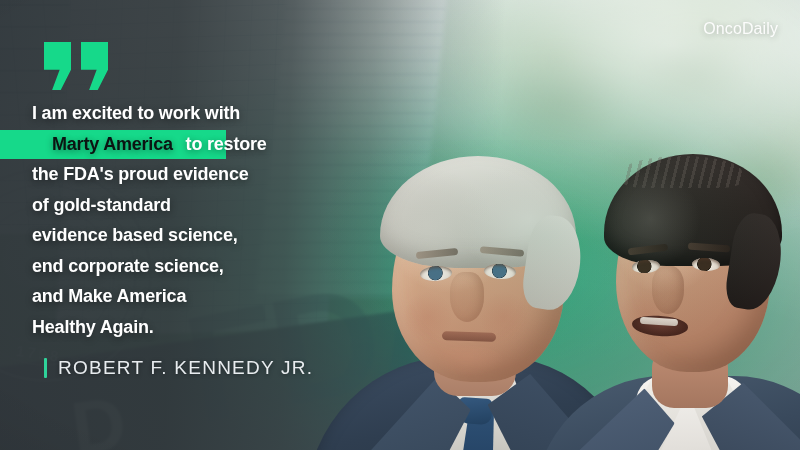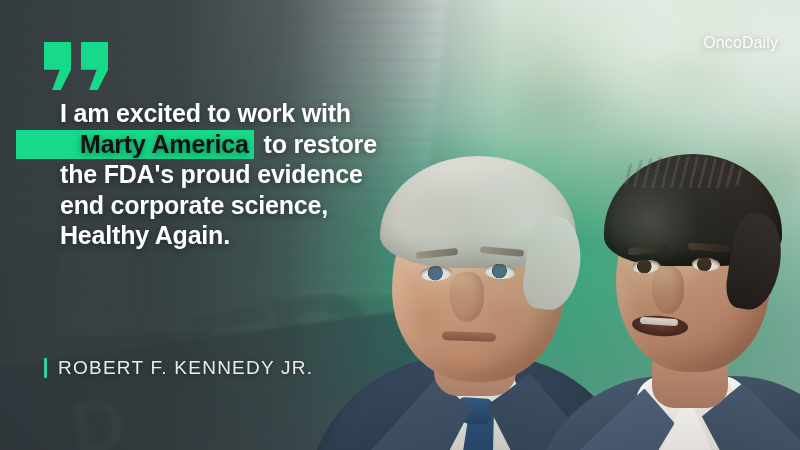--- a/index.html
+++ b/index.html
@@ -428,23 +428,23 @@
   }
   .qm-a, .qm-b {
     position:absolute; top:0; width:27px; height:48px;
     background:var(--accent,#16d98a);
     clip-path:polygon(0 0,100% 0,100% 58%,62% 100%,30% 100%,58% 58%,0 58%);
   }
   .qm-a { left:0; }
   .qm-b { left:37px; }
 
   .quote {
-    position:absolute; left:60px; top:98px; width:330px;
+    position:absolute; left:32px; top:98px; width:330px;
     color:#ffffff;
-    font-size:25px;
+    font-size:18px;
     font-weight:700;
     line-height:30.5px;
     letter-spacing:-.2px;
     text-shadow:0 2px 7px rgba(0,0,0,.42);
   }
   .quote .ln { display:block; white-space:nowrap; }
 
   
   .hl-row { position:relative; height:30.5px; }
   .hl-band {
@@ -469,21 +469,20 @@
     color:#e8ecef; font-size:19px; font-weight:400;
     letter-spacing:1.25px;
     text-shadow:0 1px 4px rgba(0,0,0,.4);
   }
 
   .logo {
     position:absolute; right:22px; top:20px;
     color:rgba(255,255,255,.93);
     font-size:16px; font-weight:400; letter-spacing:.1px;
     text-shadow:0 1px 6px rgba(0,0,0,.28);
-    margin-top:14px;
   }
 </style>
 </head>
 <body>
 
 <div class="card" style="--accent: #16d98a;">
 
   <div class="bg">
     <div class="bg-sky"></div>
     <div class="bg-trees"></div>
@@ -572,21 +571,24 @@
     </div>
 
     <div class="quote">
       <span class="ln">I am excited to work with</span>
       <span class="ln hl-row">
         <span class="hl-band"></span>
         <span class="hl-name">Marty America</span>
         <span class="hl-rest">to restore</span>
       </span>
       <span class="ln">the FDA's proud evidence</span>
+      <span class="ln">of gold-standard</span>
+      <span class="ln">evidence based science,</span>
       <span class="ln">end corporate science,</span>
+      <span class="ln">and Make America</span>
       <span class="ln">Healthy Again.</span>
     </div>
 
     <div class="attrib">
       <span class="attrib-bar" style="background: rgb(47, 211, 154);"></span>
       <span class="attrib-name">ROBERT F. KENNEDY JR.</span>
     </div>
 
     <div class="logo">OncoDaily</div>
   </div>

